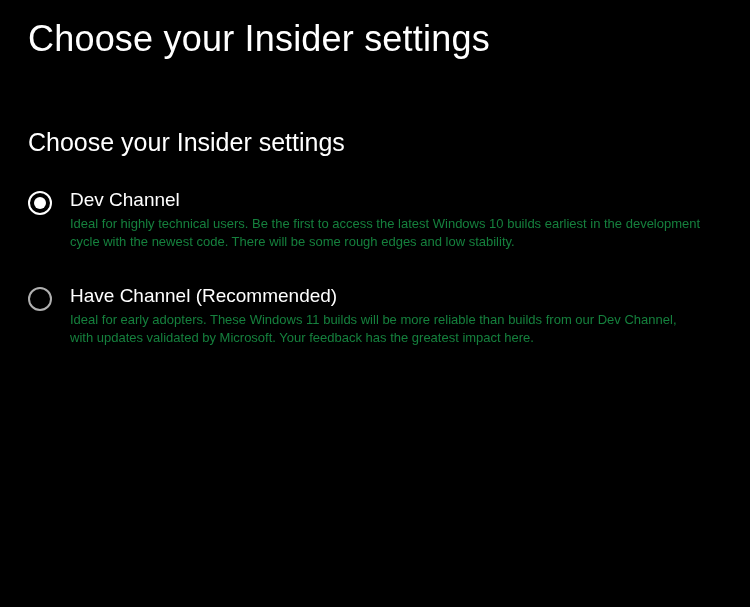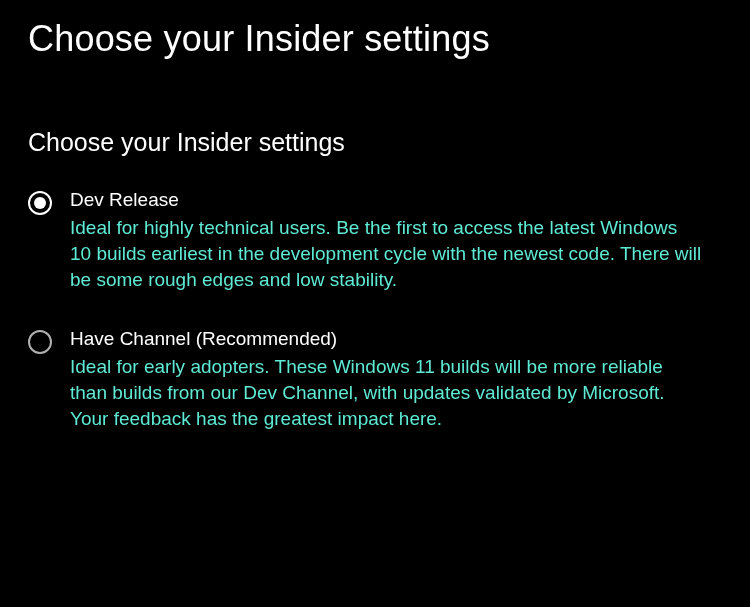--- a/index.html
+++ b/index.html
@@ -76,42 +76,42 @@
       flex: 1;
       padding-right: 20px;
     }
     .radio-title {
       font-size: 19px;
       font-weight: 400;
       color: #ffffff;
       margin-bottom: 4px;
     }
     .radio-description {
-      font-size: 19px;
+      font-size: 13px;
       font-weight: 400;
-      color: #5eead4;
+      color: #15803d;
       line-height: 1.38;
     }
   </style>
 </head>
 <body>
 
 <h1 class="page-title">Choose your Insider settings</h1>
 
 <h2 class="section-heading">Choose your Insider settings</h2>
 
 <div class="radio-group">
 
   <div class="radio-option" data-selected="true">
     <div class="radio-button">
       <div class="radio-outer"></div>
       <div class="radio-inner"></div>
     </div>
     <div class="radio-content">
-      <div class="radio-title">Dev Release</div>
+      <div class="radio-title">Dev Channel</div>
       <div class="radio-description">Ideal for highly technical users. Be the first to access the latest Windows 10 builds earliest in the development cycle with the newest code. There will be some rough edges and low stability.</div>
     </div>
   </div>
 
   <div class="radio-option" data-selected="false">
     <div class="radio-button">
       <div class="radio-outer"></div>
 
     </div>
     <div class="radio-content">

